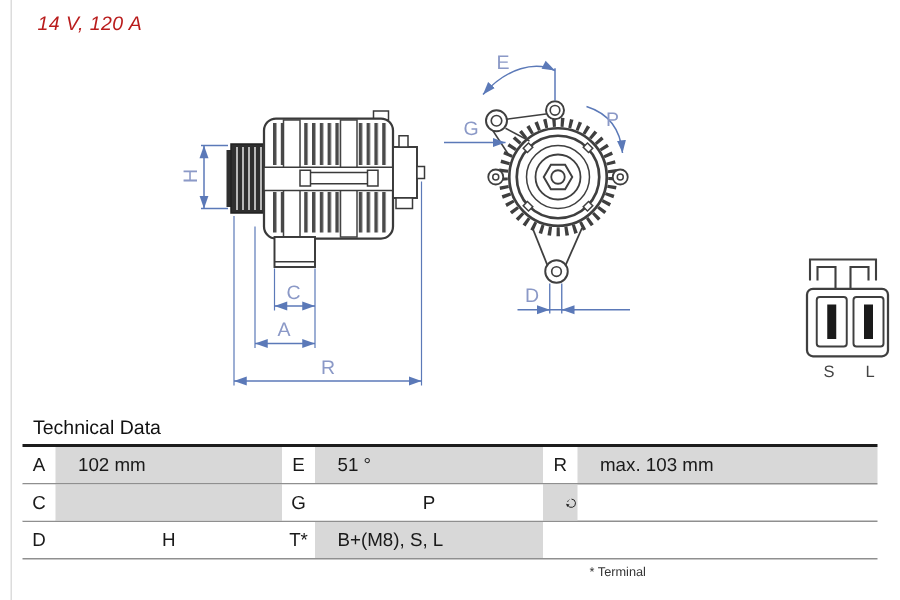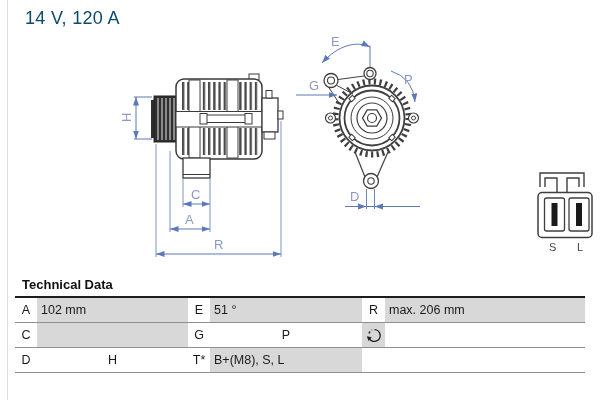--- a/index.html
+++ b/index.html
@@ -10,37 +10,37 @@
     font-family: "Liberation Sans", sans-serif;
     color: #1a1a1a;
     overflow: hidden;
   }
   .page-left-border {
     position: absolute; left: 7px; top: 0; width: 1px; height: 100%;
     background: #dcdcdc;
   }
   .rating {
     position: absolute; left: 25px; top: 8px;
-    font-size: 18px; color: #0c4a6e; letter-spacing: 0.3px;
+    font-size: 13px; color: #b91c1c; letter-spacing: 0.3px; font-style: italic;
   }
   .drawing-svg { position: absolute; left: 0; top: 0; }
 
   .tech-section { position: absolute; left: 15px; top: 277px; width: 570px; }
-  .tech-title { font-size: 13px; font-weight: bold; color: #111; margin-left: 7px; margin-bottom: 4px; }
+  .tech-title { font-size: 13px; font-weight: normal; color: #111; margin-left: 7px; margin-bottom: 4px; }
   .tech-table { width: 570px; border-top: 2px solid #1c1c1c; }
   .tech-row {
     display: grid;
     grid-template-columns: 22px 151px 22px 152px 23px 200px;
     height: 25px;
     border-bottom: 1px solid #8f8f8f;
     align-items: stretch;
   }
   .cell { display: flex; align-items: center; font-size: 12.5px; }
   .cell-key { background: #ffffff; justify-content: center; color: #1a1a1a; }
-  .cell-val { background: #d8d8d8; padding-left: 4px; color: #1a1a1a; }
+  .cell-val { background: #d8d8d8; padding-left: 15px; color: #1a1a1a; }
   .rot-icon { display: inline-block; }
   .footnote { font-size: 8.5px; color: #333; margin-top: 3px; margin-left: 378px; }
 </style>
 </head>
 <body>
 
 <div class="page-left-border"></div>
 
 <div class="rating">14 V, 120 A</div>
 
@@ -200,21 +200,21 @@
 <div class="tech-section">
   <div class="tech-title">Technical Data</div>
   <div class="tech-table">
 
     <div class="tech-row">
       <div class="cell cell-key">A</div>
       <div class="cell cell-val">102 mm</div>
       <div class="cell cell-key">E</div>
       <div class="cell cell-val">51 °</div>
       <div class="cell cell-key">R</div>
-      <div class="cell cell-val">max. 206 mm</div>
+      <div class="cell cell-val">max. 103 mm</div>
     </div>
 
     <div class="tech-row">
       <div class="cell cell-key">C</div>
       <div class="cell cell-val"></div>
       <div class="cell cell-key">G</div>
       <div class="cell cell-key">P</div>
       <div class="cell cell-val">
         <svg class="rot-icon" width="17" height="17" viewBox="0 0 17 17">
           <path d="M8.5,2.6 A5.9,5.9 0 1 1 2.9,10.9" fill="none" stroke="#222" stroke-width="1.4"></path>
@@ -225,13 +225,14 @@
     </div>
 
     <div class="tech-row">
       <div class="cell cell-key">D</div>
       <div class="cell cell-key">H</div>
       <div class="cell cell-key">T*</div>
       <div class="cell cell-val">B+(M8), S, L</div>
     </div>
 
   </div>
+  <div class="footnote">* Terminal</div>
 </div>
 
 </body></html>

